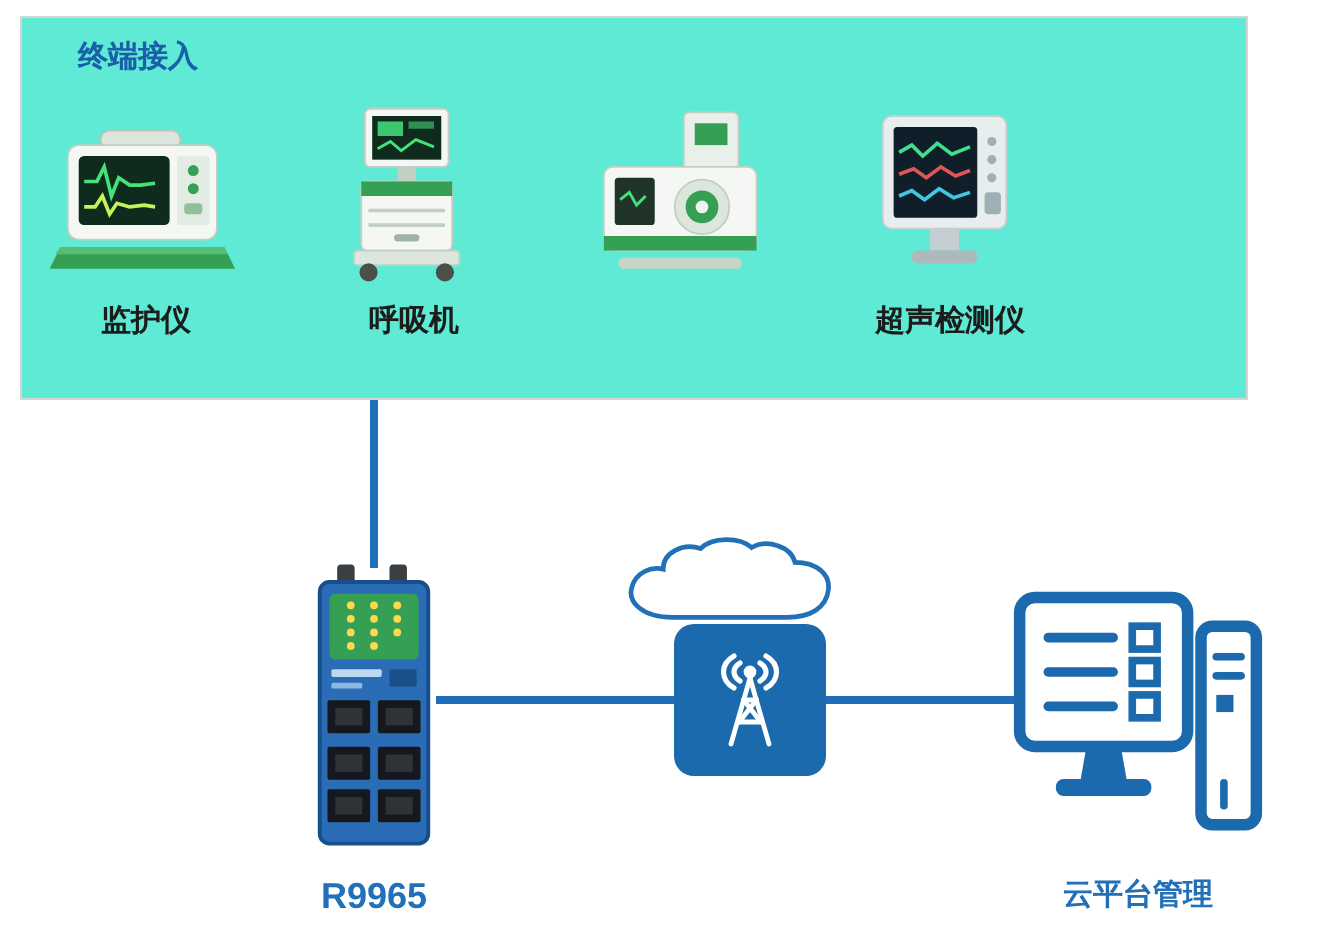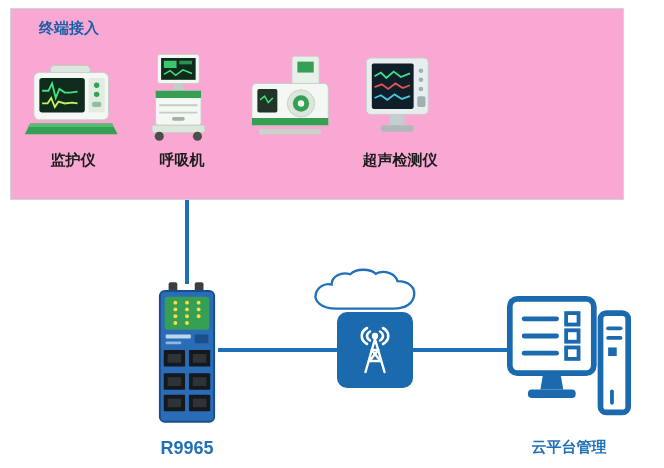--- a/index.html
+++ b/index.html
@@ -3,27 +3,27 @@
 <meta charset="utf-8">
 <style>
   html,body{margin:0;padding:0;background:#ffffff;}
   .canvas{
     position:relative;width:664px;height:468px;background:#ffffff;
     font-family:"Liberation Sans","DejaVu Sans",sans-serif;overflow:hidden;
   }
   
   .panel{
     position:absolute;left:10px;top:8px;width:614px;height:192px;
-    border:1px solid #d4d4d4;background:#f9a8d4;box-sizing:border-box;
+    border:1px solid #d4d4d4;background:#5eead4;box-sizing:border-box;
   }
   .panel-title{
     position:absolute;left:28px;top:10px;font-size:15px;font-weight:bold;color:#1a5fa8;
   }
   .devices{
-    position:absolute;left:12px;top:40px;right:8px;display:flex;gap:9px;
+    position:absolute;left:12px;top:40px;right:8px;display:flex;gap:34px;
   }
   .device{width:100px;display:flex;flex-direction:column;align-items:center;}
   .device-icon{width:100px;height:96px;display:flex;align-items:flex-end;justify-content:center;}
   .device-label{margin-top:6px;font-size:15px;font-weight:bold;color:#1c1c1c;white-space:nowrap;}
   
   .line{position:absolute;background:#1e6fb8;}
   .v-line{left:185px;top:200px;width:4px;height:84px;}
   .h-line-1{left:218px;top:348px;width:121px;height:4px;}
   .h-line-2{left:413px;top:348px;width:96px;height:4px;}
   

